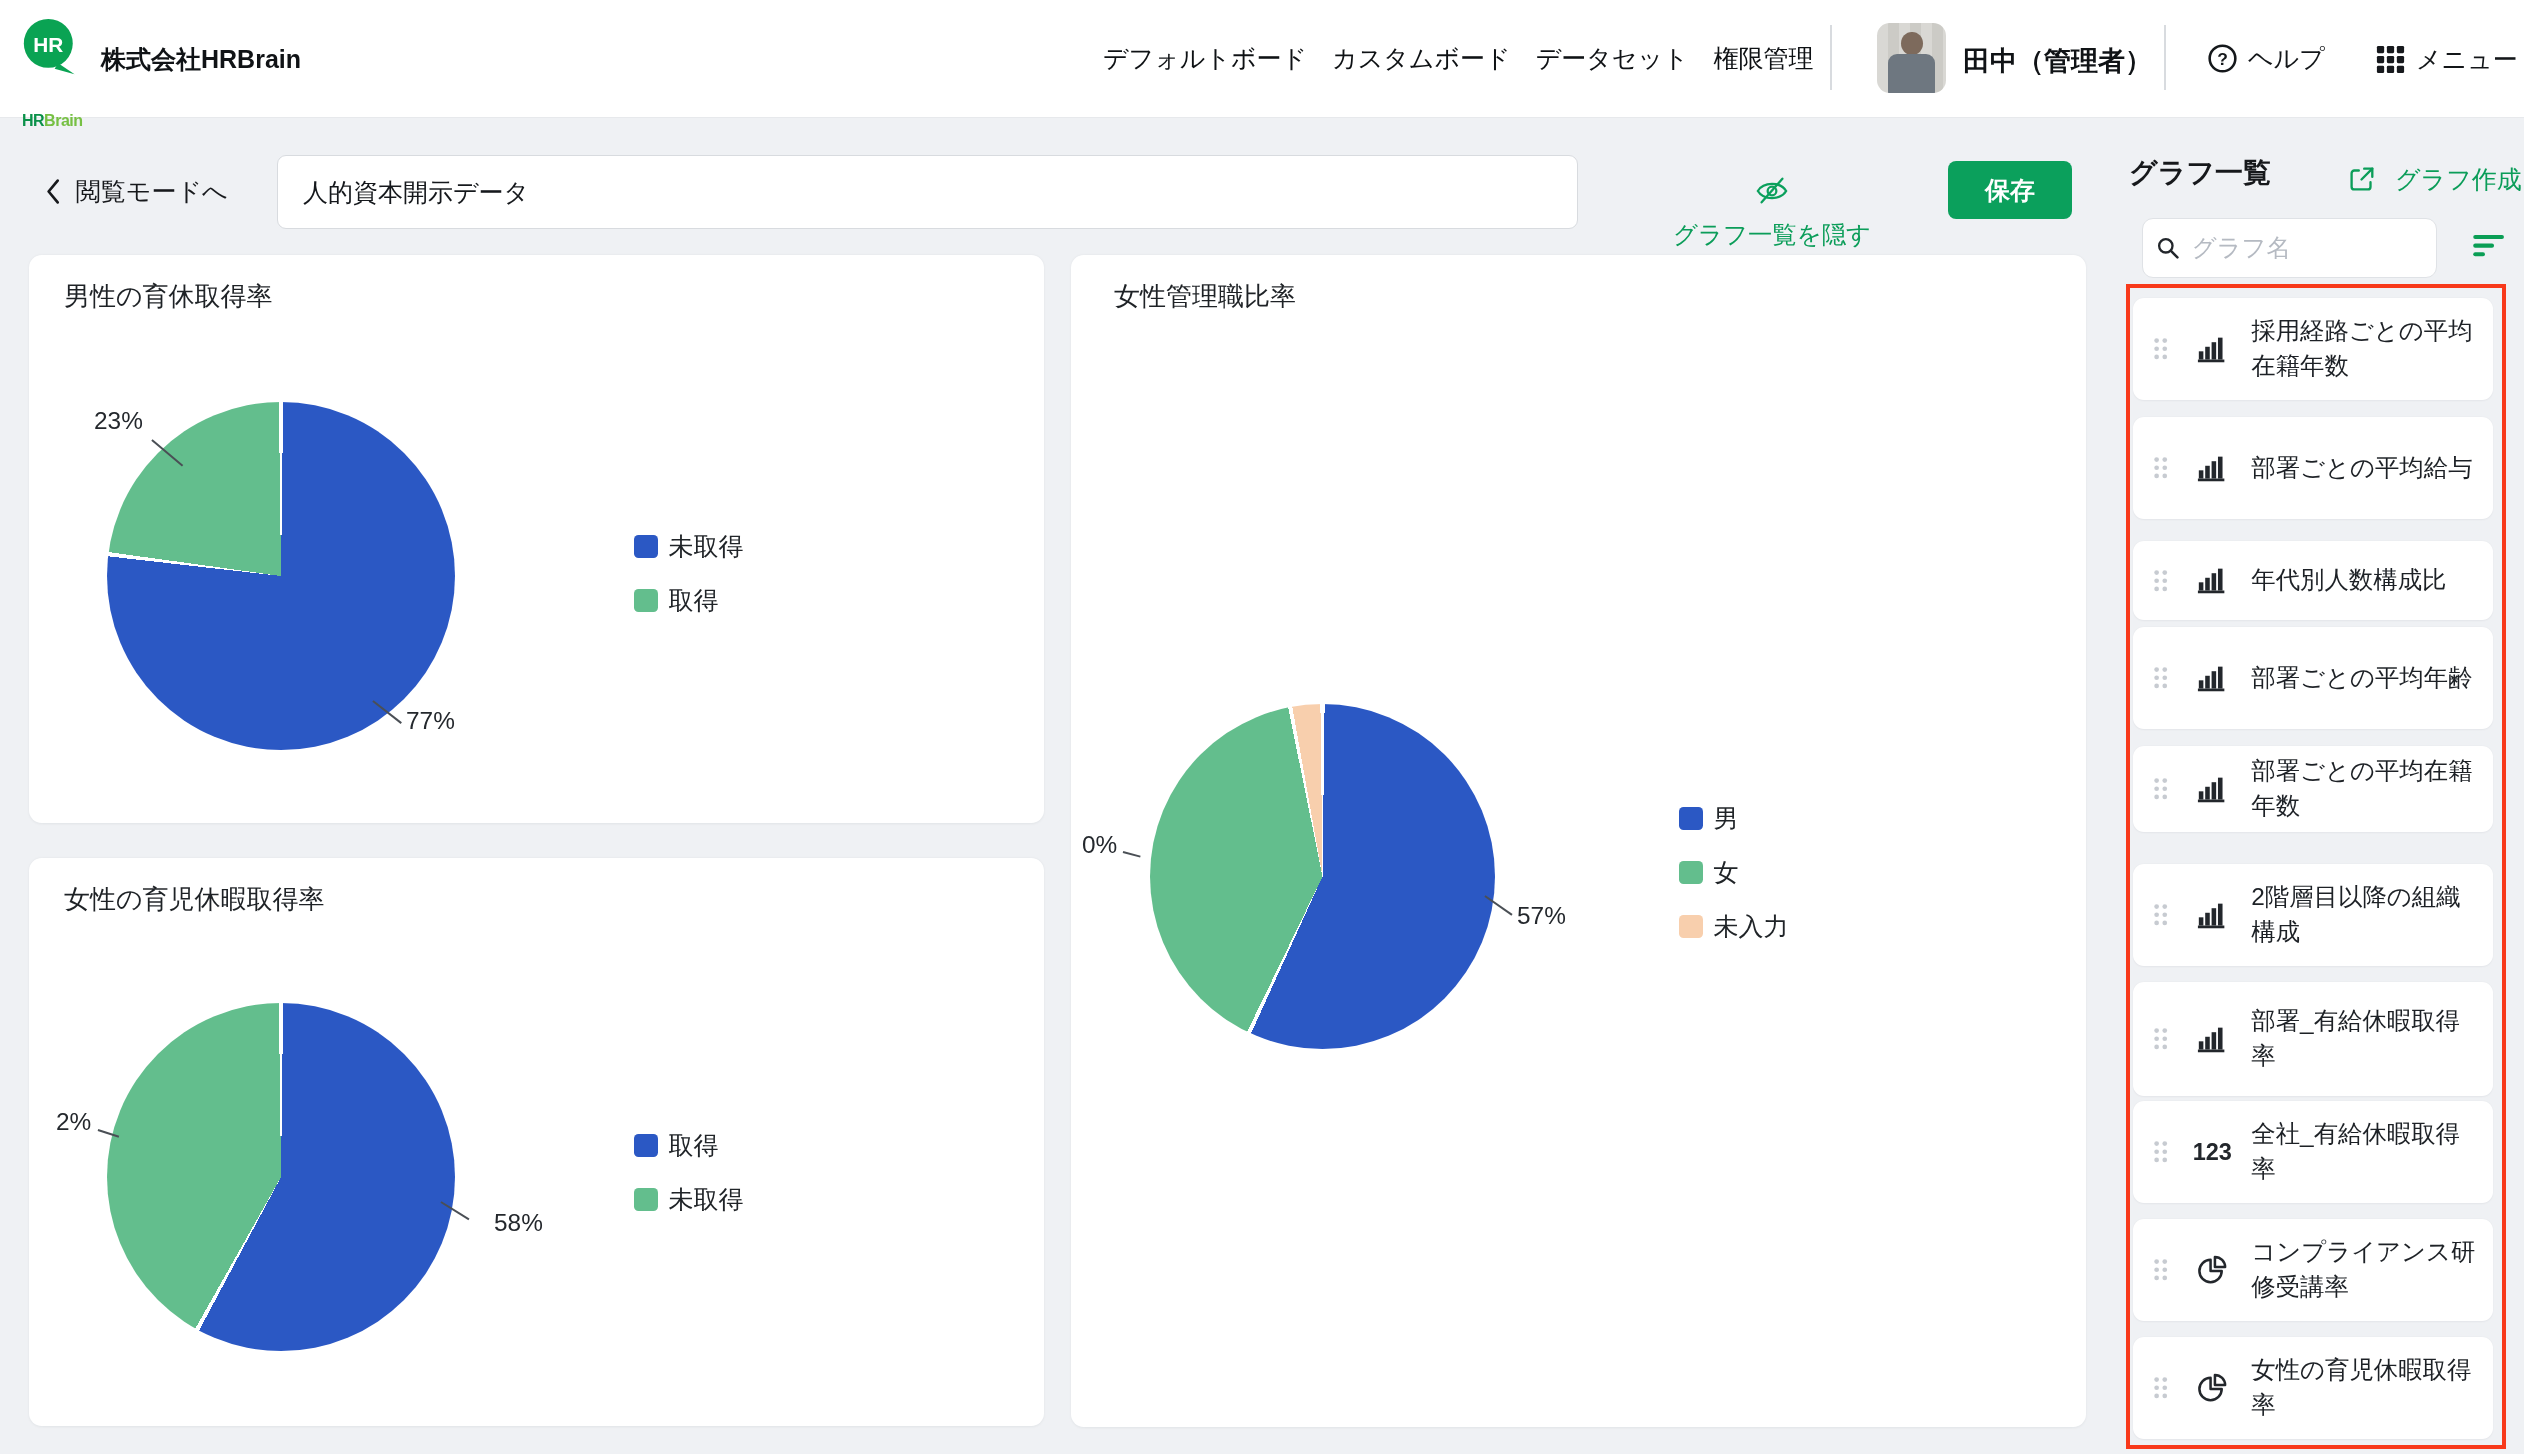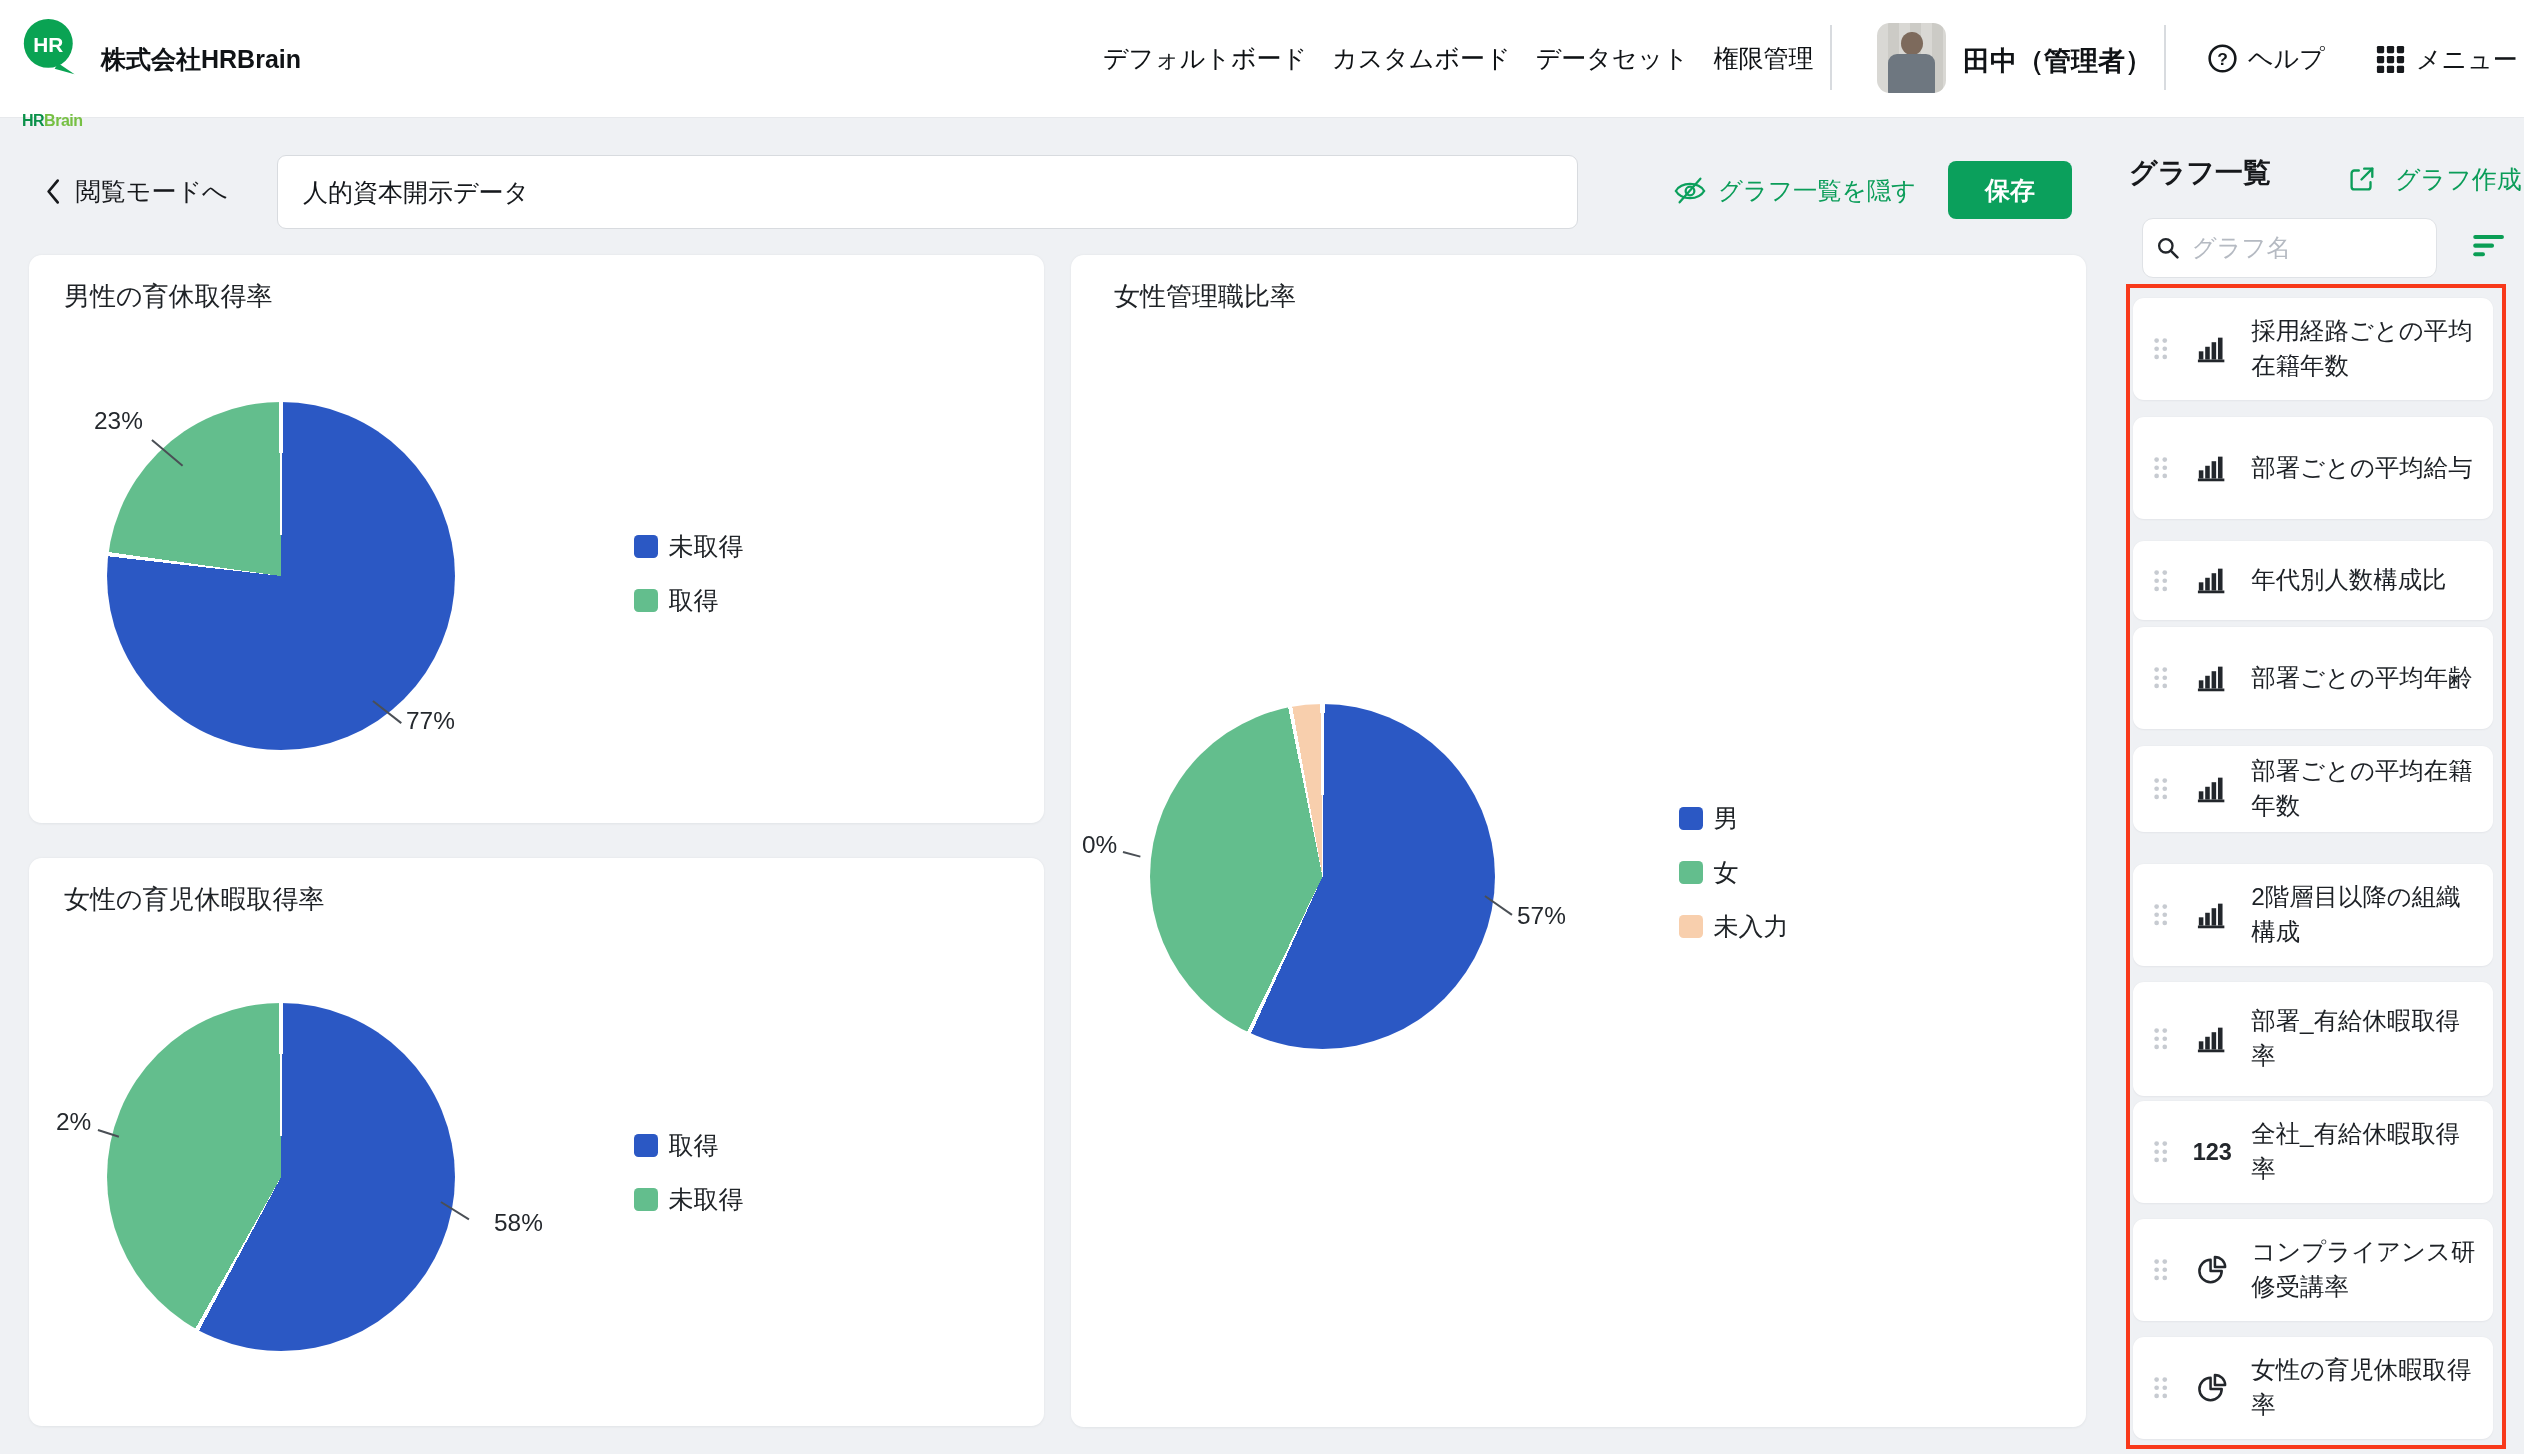--- a/index.html
+++ b/index.html
@@ -23,21 +23,21 @@
   #help{position:absolute;left:2206px;top:42px;display:flex;align-items:center;gap:9px;cursor:pointer;}
   #help .lbl,#menu .lbl{font-size:25px;color:#131619;}
   #menu{position:absolute;left:2376px;top:43px;display:flex;align-items:center;gap:11px;cursor:pointer;}
 
   
   #back{position:absolute;left:45px;top:175px;display:flex;align-items:center;gap:14.5px;cursor:pointer;}
   #back .lbl{font-size:25px;color:#17191c;}
   #board-input{position:absolute;left:277px;top:155px;width:1301px;height:74px;box-sizing:border-box;
                border:0.9px solid #d8dbdf;border-radius:9px;background:#fff;font-size:25px;color:#15181c;
                padding:0 0 0 25px;font-family:inherit;}
-  #hide-link{position:absolute;left:1673px;top:174px;display:flex;align-items:center;gap:11px;cursor:pointer;}
+  #hide-link{position:absolute;left:1673px;top:174px;display:flex;align-items:center;gap:11px;cursor:pointer;flex-direction:column;}
   #hide-link .lbl{font-size:24.4px;color:#0b9d59;}
   #save-btn{position:absolute;left:1948px;top:161px;width:124px;height:58px;border:none;border-radius:8.1px;
             background:#0ba05c;color:#fff;font-size:25px;font-weight:700;cursor:pointer;font-family:inherit;}
 
   
   #sb-title{position:absolute;left:2129px;top:154px;font-size:28px;font-weight:700;color:#16181b;}
   #sb-create{position:absolute;left:2348px;top:163px;display:flex;align-items:center;gap:20px;cursor:pointer;}
   #sb-create .lbl{font-size:25px;color:#0b9d59;}
   #sb-search{position:absolute;left:2142px;top:218px;width:295px;height:60px;box-sizing:border-box;
              background:#fff;border:0.9px solid #dfe2e6;border-radius:11px;display:flex;align-items:center;padding:0 12.7px;}

